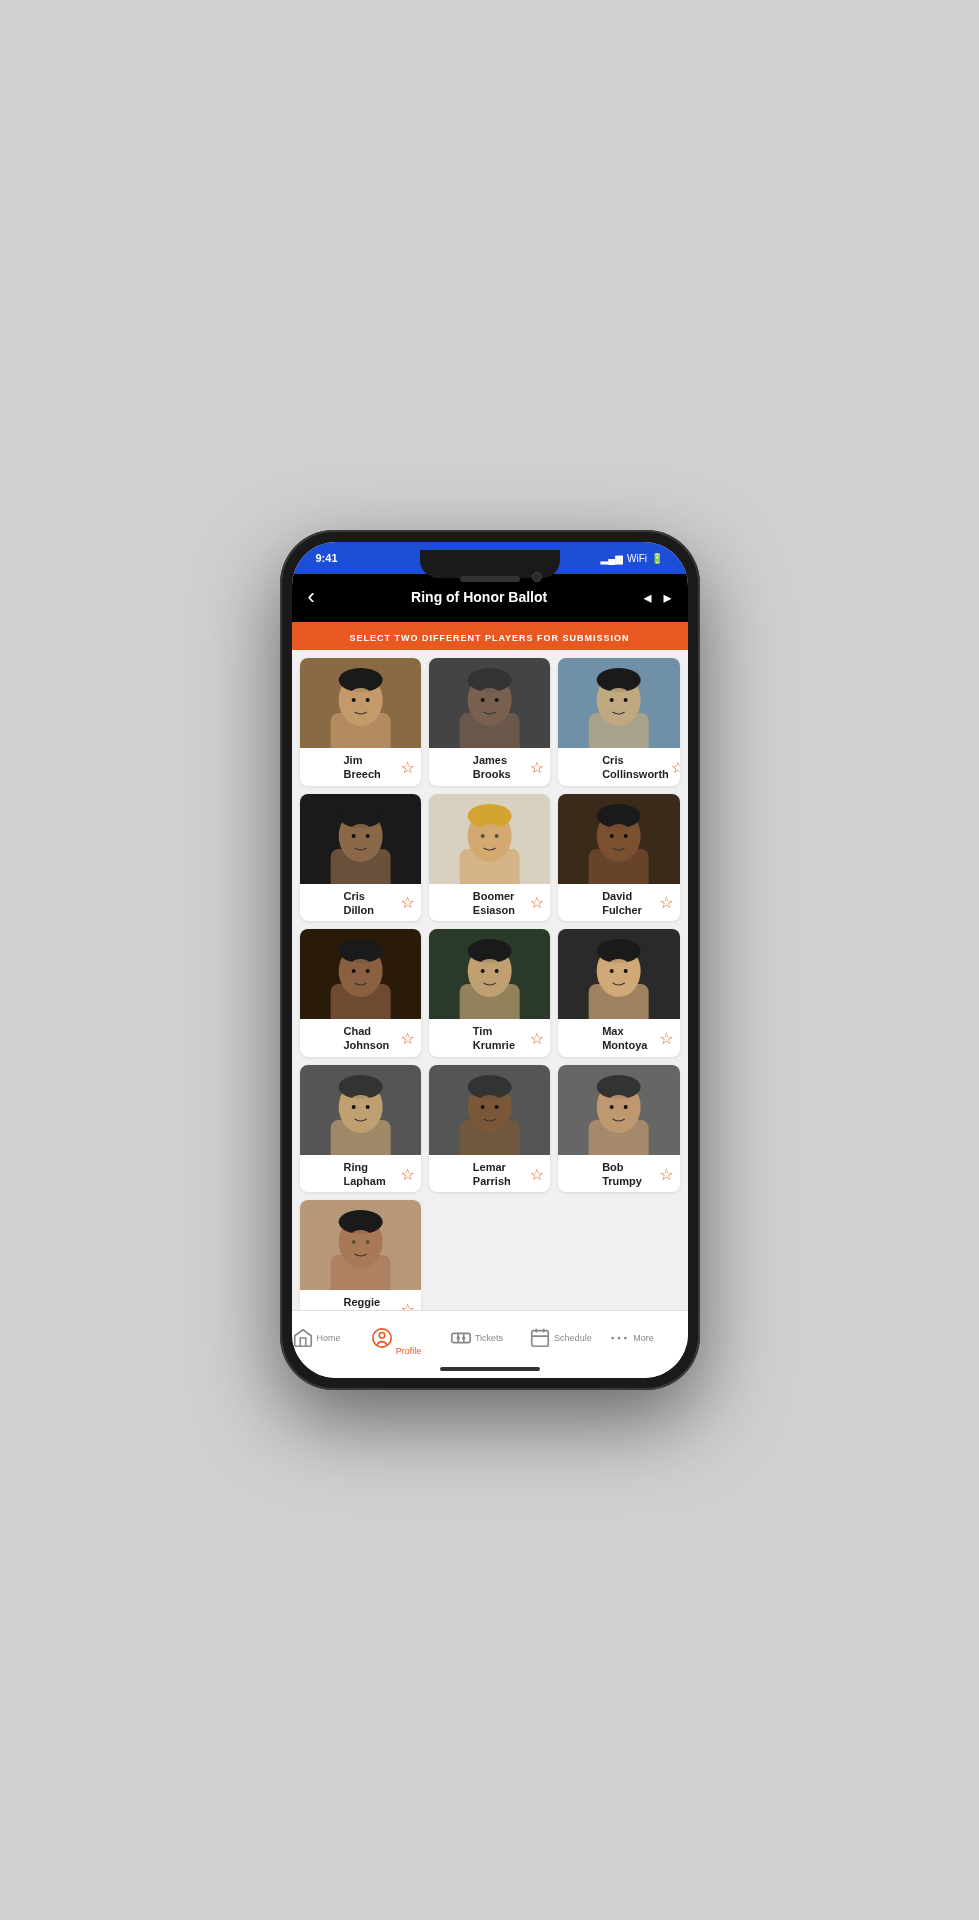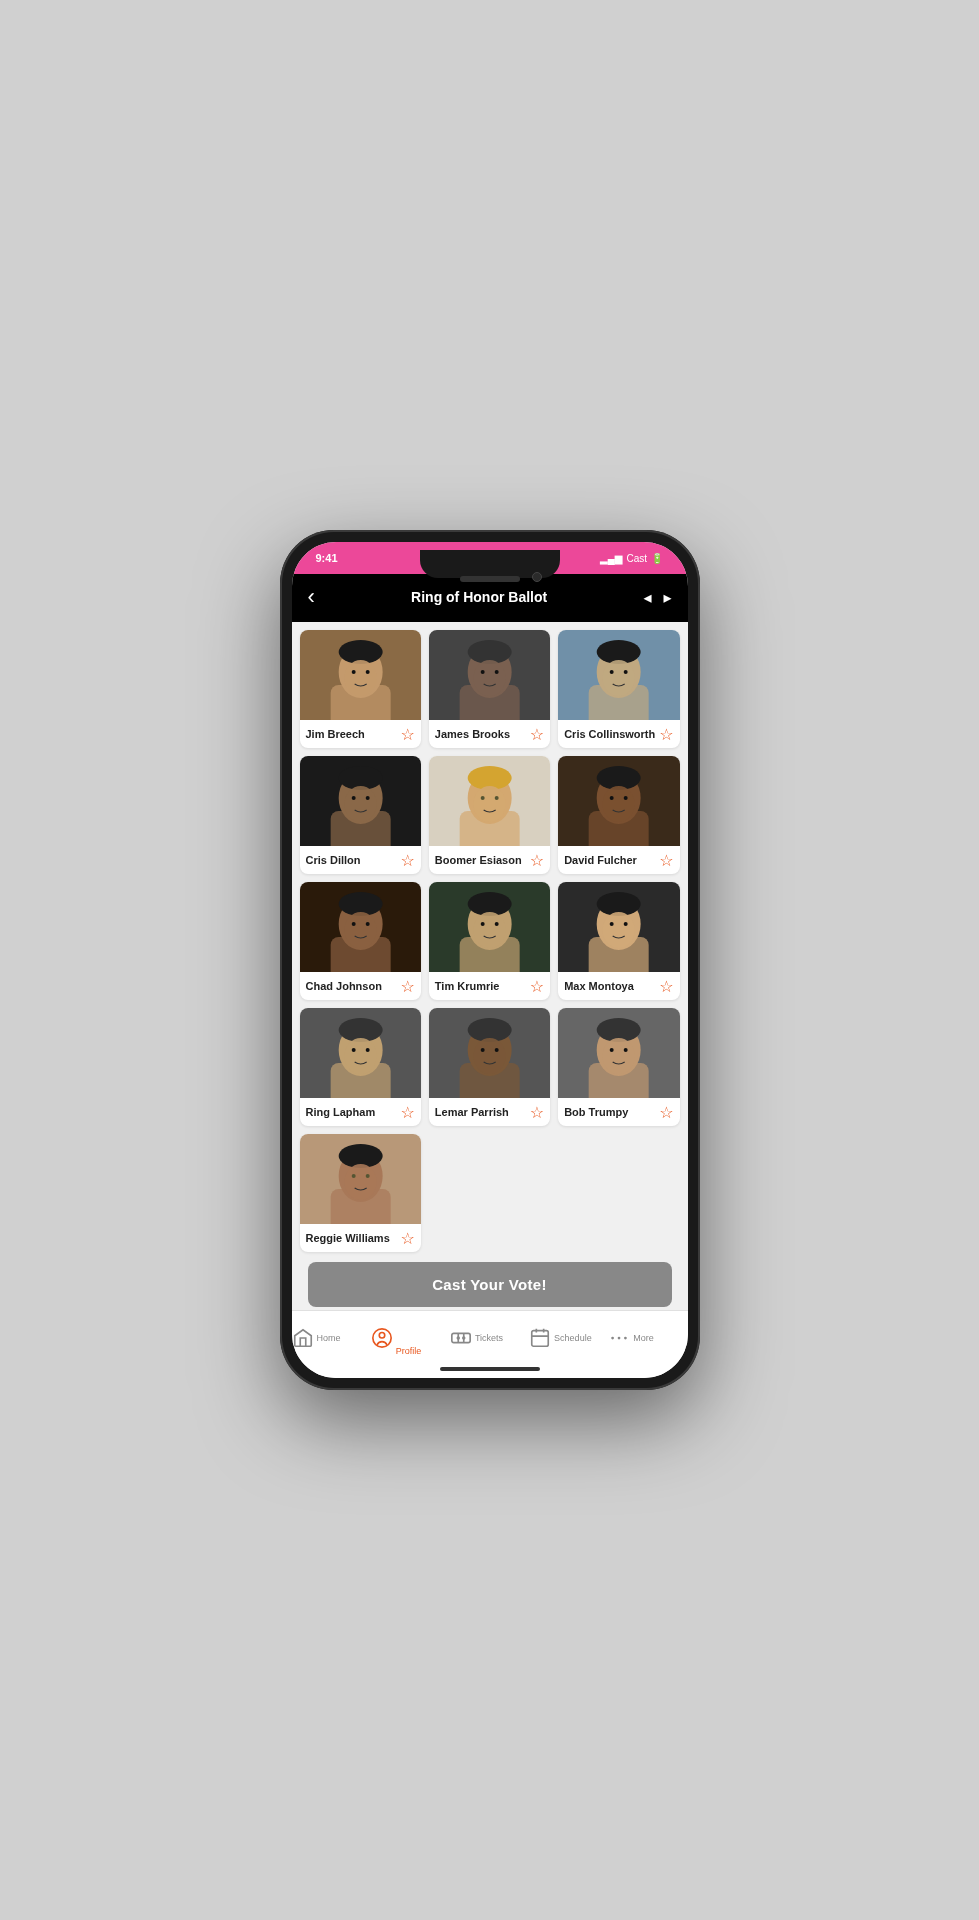--- a/index.html
+++ b/index.html
@@ -54,21 +54,21 @@
     .phone-screen {
       width: 100%;
       height: 100%;
       background: #f5f5f5;
       border-radius: 44px;
       overflow: hidden;
       display: flex;
       flex-direction: column;
     }
     .status-bar {
-      background: #ec4899;
+      background: #1d4ed8;
       height: 32px;
       display: flex;
       align-items: center;
       justify-content: space-between;
       padding: 0 24px;
       flex-shrink: 0;
       gap: 36px;
     }
     .status-time {
       color: #fff;
@@ -158,20 +158,21 @@
       display: flex;
       align-items: center;
       justify-content: space-between;
     }
     .player-name {
       font-size: 11px;
       font-weight: 600;
       color: #222;
       line-height: 1.3;
       flex: 1;
+      margin-left: 38px;
     }
     .star-icon {
       color: #e85820;
       font-size: 16px;
       flex-shrink: 0;
       margin-left: 2px;
     }
     .vote-btn-container {
       padding: 10px 8px;
       background: #f0f0f0;
@@ -239,34 +240,37 @@
   <div class="phone-notch">
     <div class="phone-speaker"></div>
     <div class="phone-camera"></div>
   </div>
   <div class="phone-screen">
 
     <div class="status-bar">
       <span class="status-time">9:41</span>
       <div class="status-icons">
         <span>▂▄▆</span>
-        <span>Cast</span>
+        <span>WiFi</span>
         <span>🔋</span>
       </div>
     </div>
 
     <div class="header">
       <span class="header-back">‹</span>
       <span class="header-title">Ring of Honor Ballot</span>
       <div class="header-nav">
         <span>◂</span>
         <span>▸</span>
       </div>
     </div>
 
+    <div class="banner">
+      <span class="banner-text">SELECT TWO DIFFERENT PLAYERS FOR SUBMISSION</span>
+    </div>
 
     <div class="content">
       <div class="grid" id="player-grid">
 
       <div class="player-card">
     <div class="player-photo" style="background:#8a6a45;">
       <svg width="100%" height="90" viewBox="0 0 100 90" xmlns="http://www.w3.org/2000/svg">
 
         <rect x="20" y="55" width="60" height="45" rx="8" fill="#c49a6c" opacity="0.7"></rect>
 

